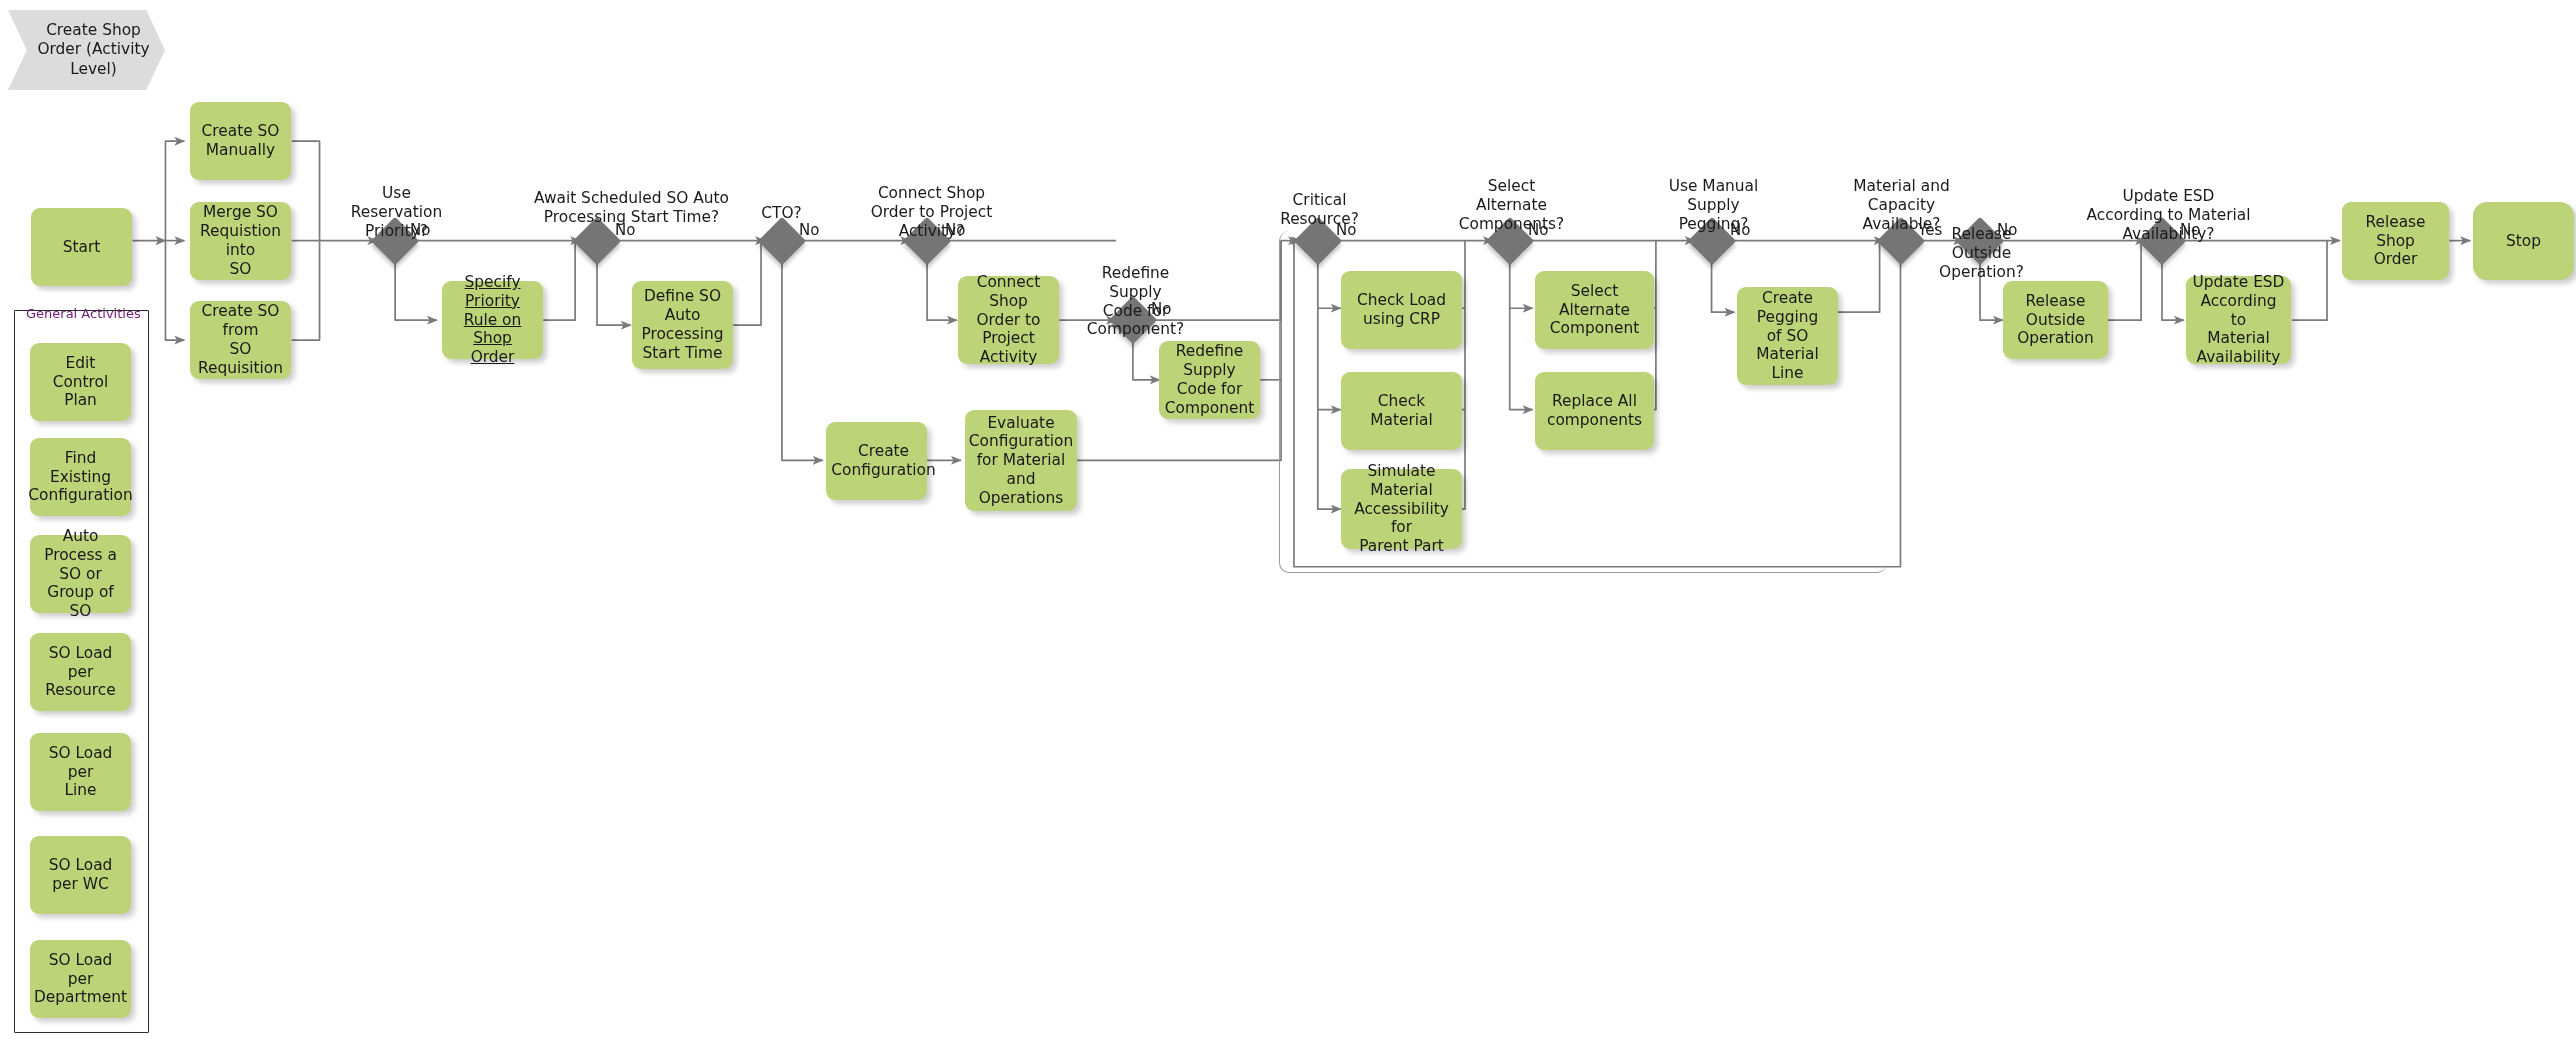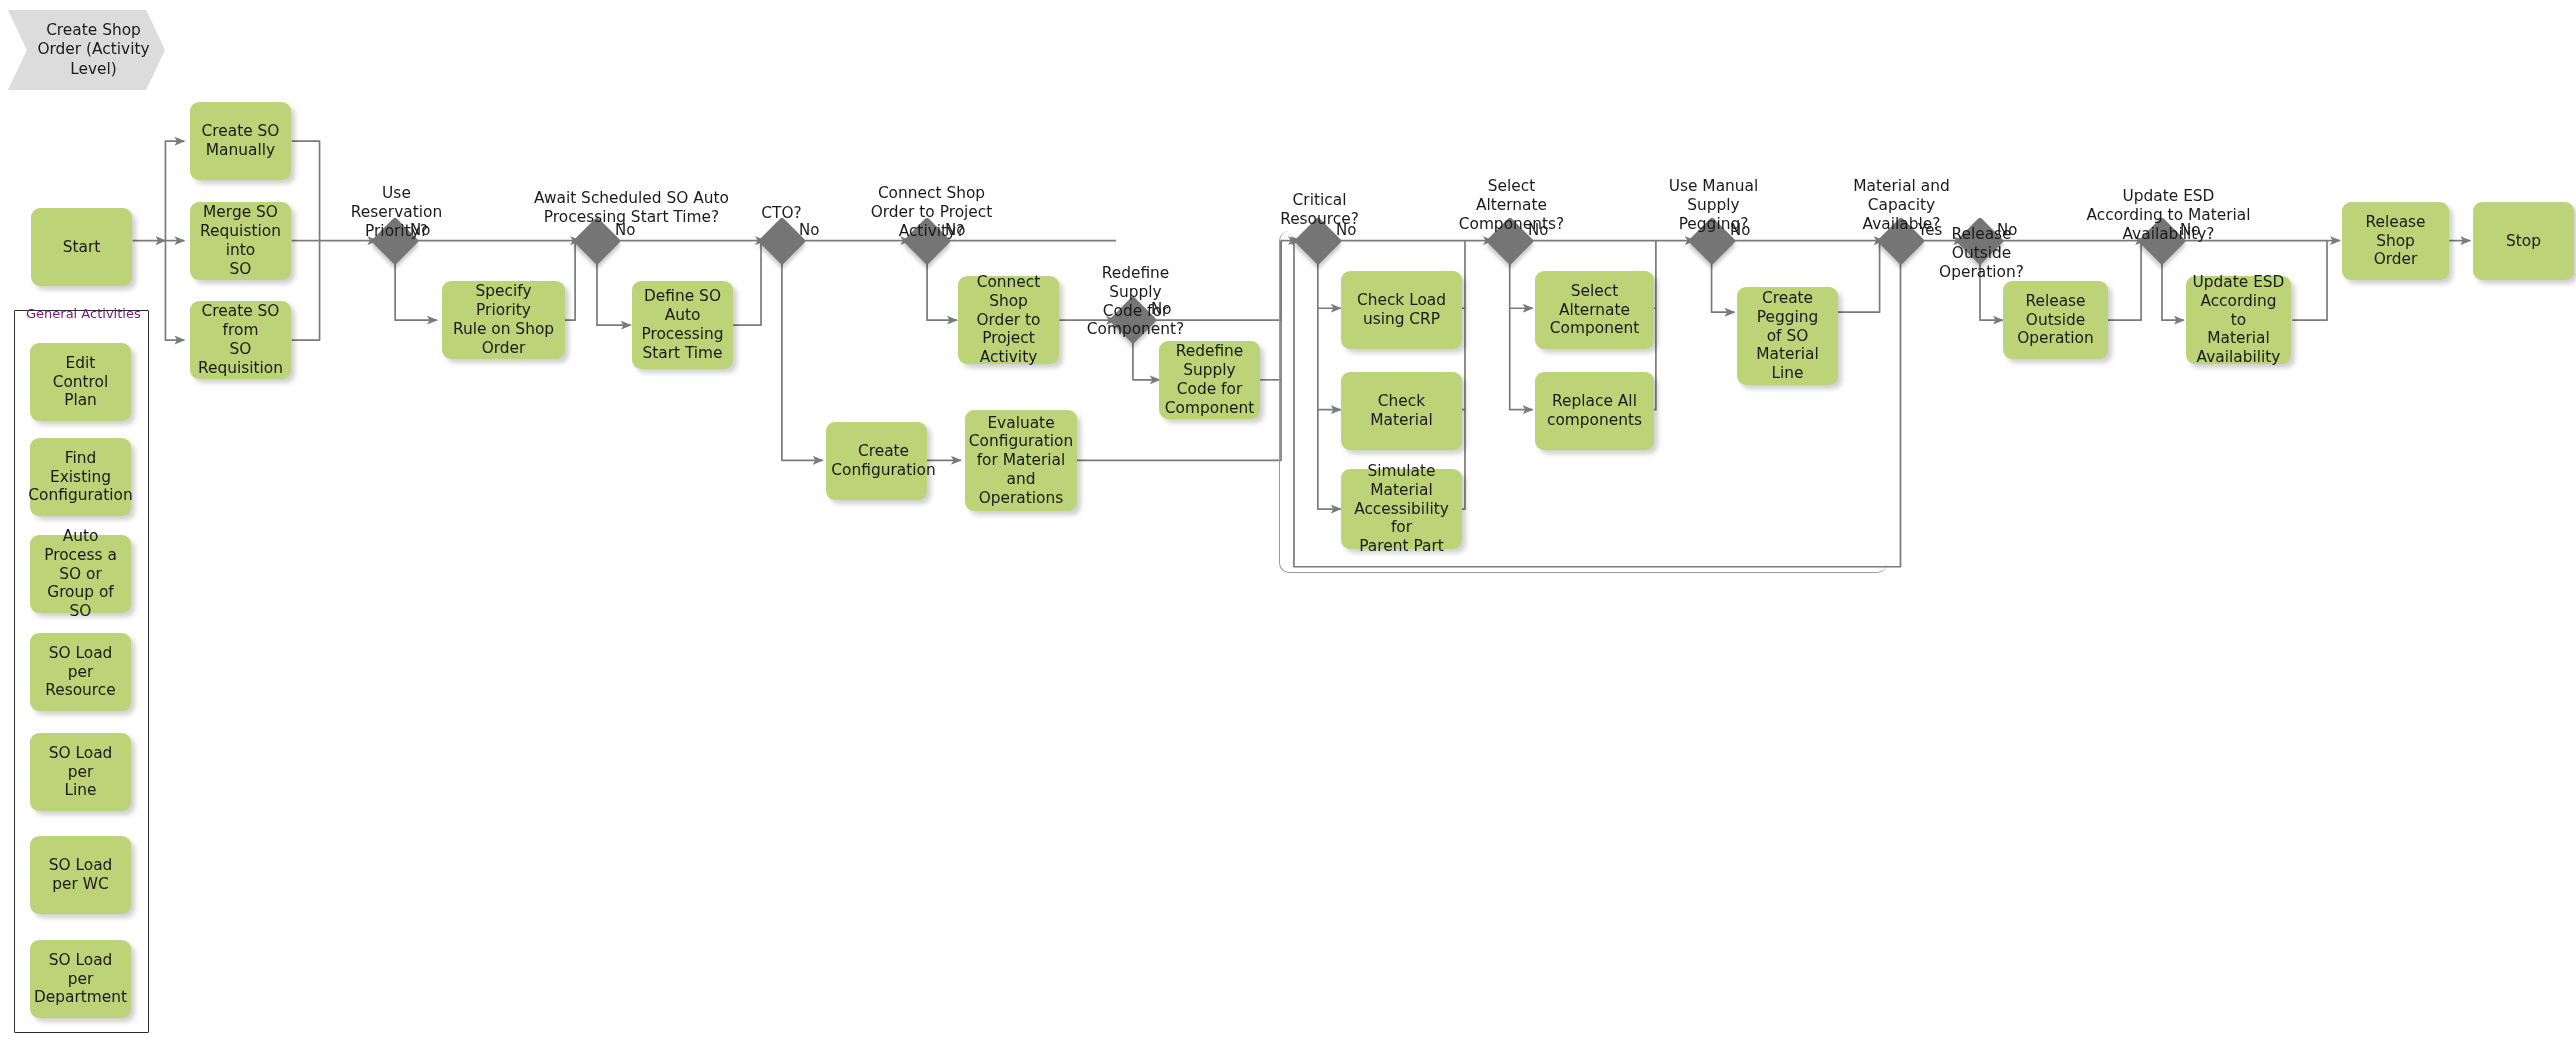--- a/index.html
+++ b/index.html
@@ -226,21 +226,21 @@
   <div class="node" style="left:190px;top:202px;width:101px;height:78px;">
     <span>Merge SO
 Requistion into
 SO</span>
     </div>
   <div class="node" style="left:190px;top:301px;width:101px;height:78px;">
     <span>Create SO from
 SO Requisition</span>
     </div>
 
-  <div class="node" style="left:442px;top:281px;width:123px;height:78px;">
+  <div class="node" style="left:442px;top:281px;width:101px;height:78px;text-decoration:underline;">
     <span>Specify Priority
 Rule on Shop
 Order</span>
     </div>
 
   <div class="node" style="left:632px;top:281px;width:101px;height:88px;">
     <span>Define SO
 Auto
 Processing
 Start Time</span>
@@ -308,21 +308,21 @@
     <span>Update ESD
 According to
 Material
 Availability</span>
     </div>
 
   <div class="node" style="left:2342px;top:202px;width:107px;height:78px;">
     <span>Release Shop
 Order</span>
     </div>
-  <div class="node" style="left:2473px;top:202px;width:101px;height:78px;">
+  <div class="node" style="left:2473px;top:202px;width:101px;height:78px;border-radius:14px;">
     <span>Stop</span>
     </div>
 
   <div class="diamond" style="left:378px;top:224px;"></div>
   <div class="dlabel" style="left:335px;top:184px;width:123px;">Use
 Reservation
 Priority?</div>
   <div class="edgelabel" style="left:410px;top:221px;">No</div>
 
   <div class="diamond" style="left:580px;top:224px;"></div>

